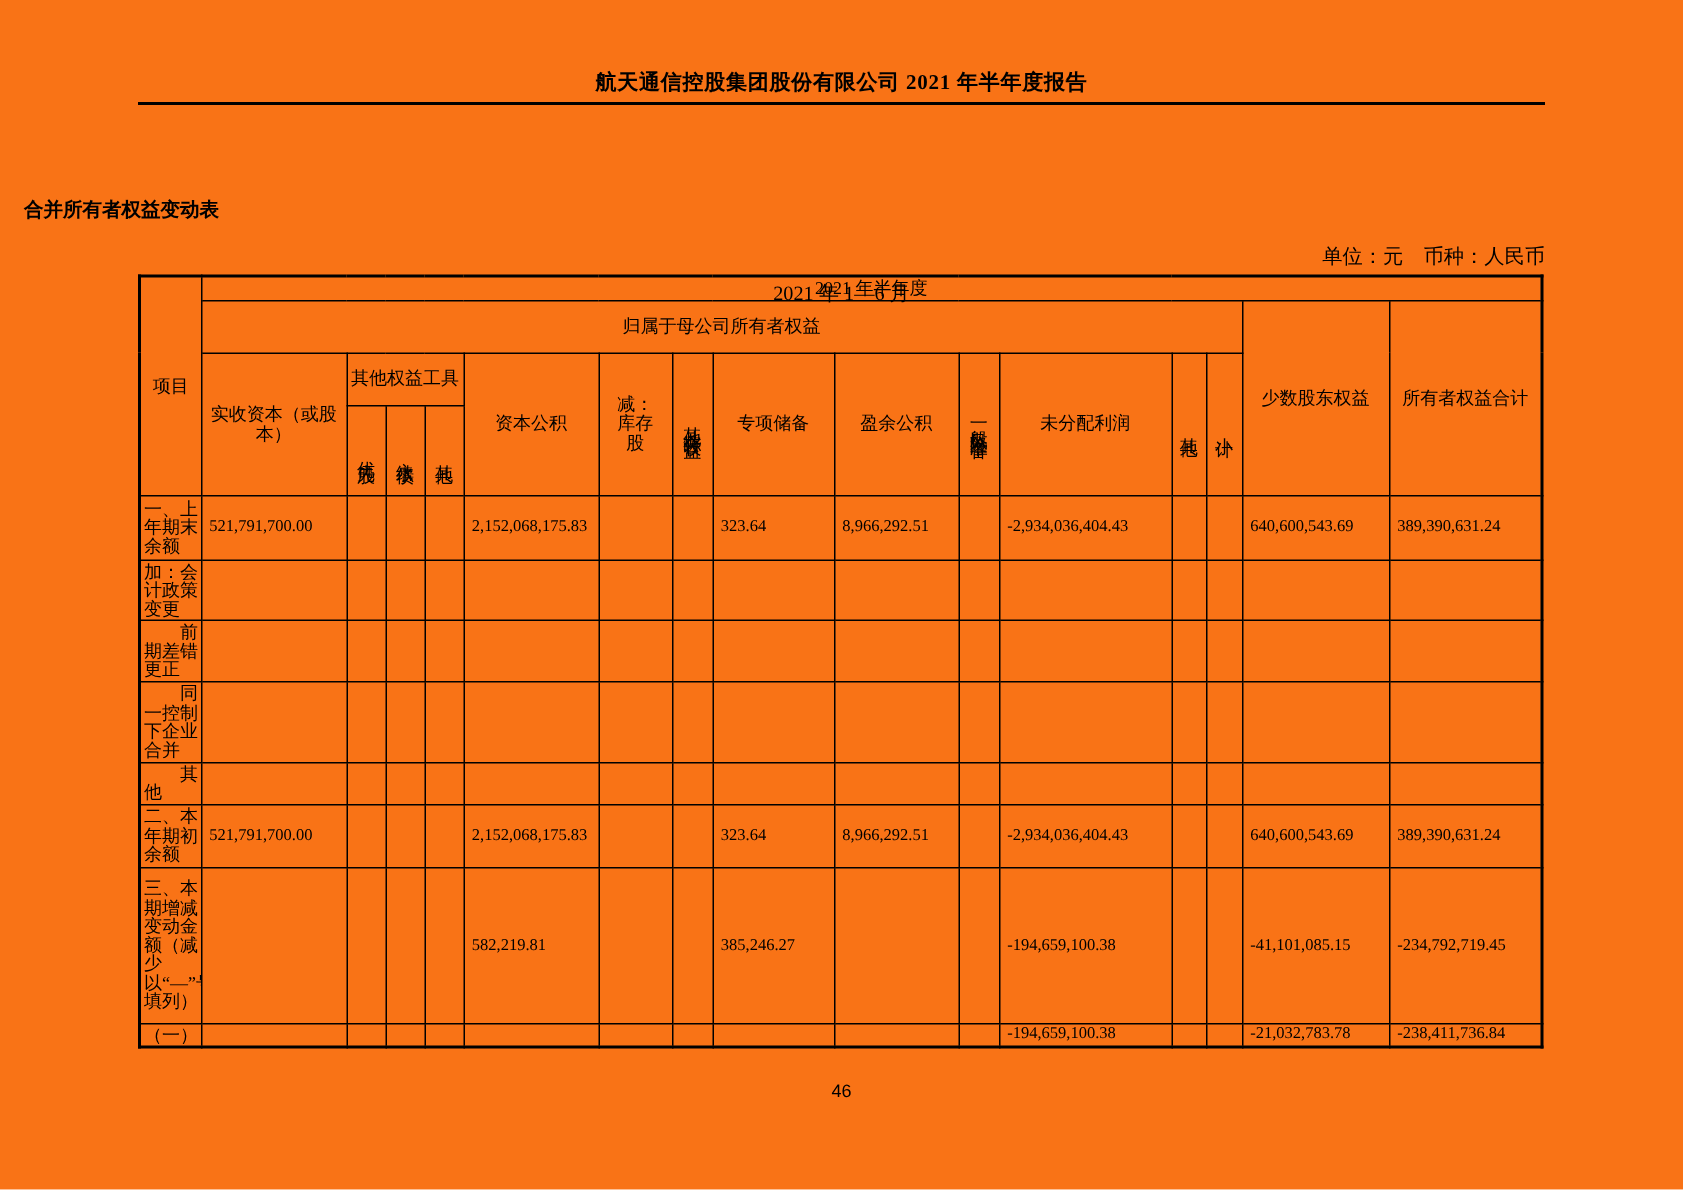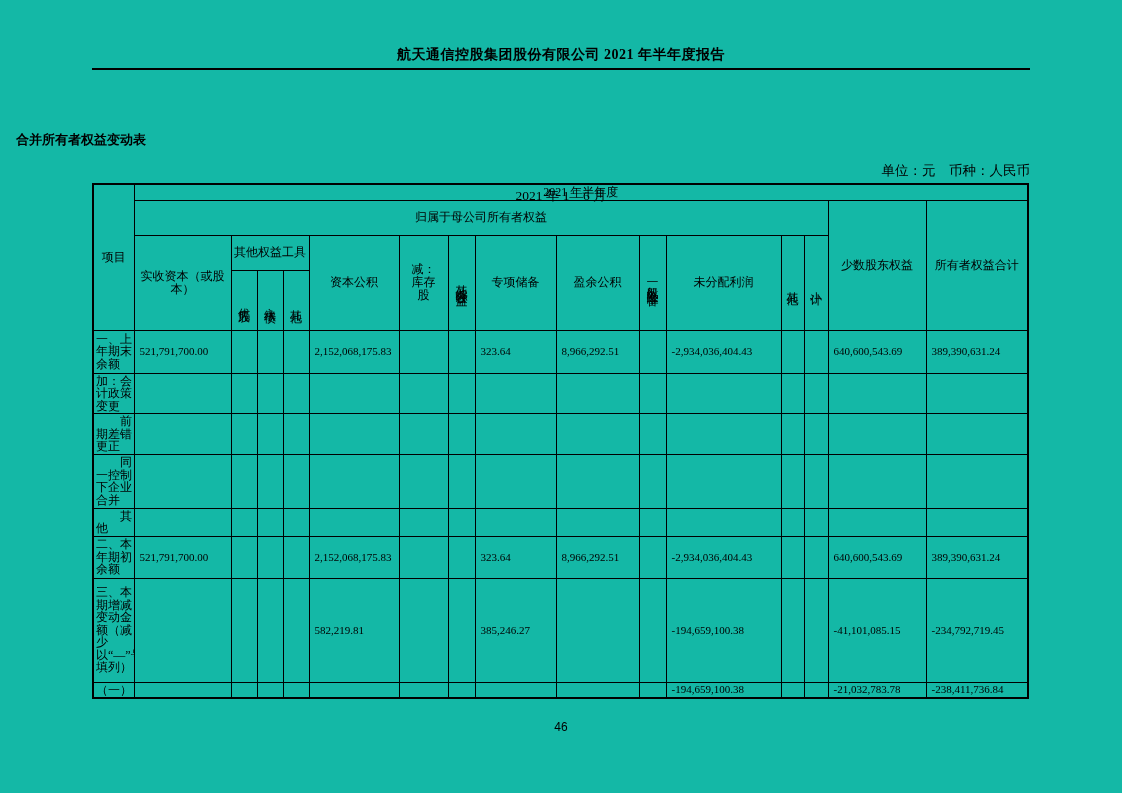--- a/index.html
+++ b/index.html
@@ -1,17 +1,17 @@
 <!DOCTYPE html>
 <html><head>
 <meta charset="utf-8">
 <style>
   html,body { margin:0; padding:0; background:#ffffff; }
   .page {
-    position:relative; width:1122px; height:793px; background:#14b8a6;
+    position:relative; width:1122px; height:793px; background:#f97316;
     font-family:"Liberation Serif","DejaVu Serif",serif; color:#000;
     overflow:hidden;
   }
   .doc-header-text {
     position:absolute; top:46px; left:0; width:100%;
     text-align:center; font-size:14px; font-weight:bold; letter-spacing:0.5px;
   }
   .header-rule {
     position:absolute; top:68px; left:92px; width:938px; height:2px; background:#000;
   }

